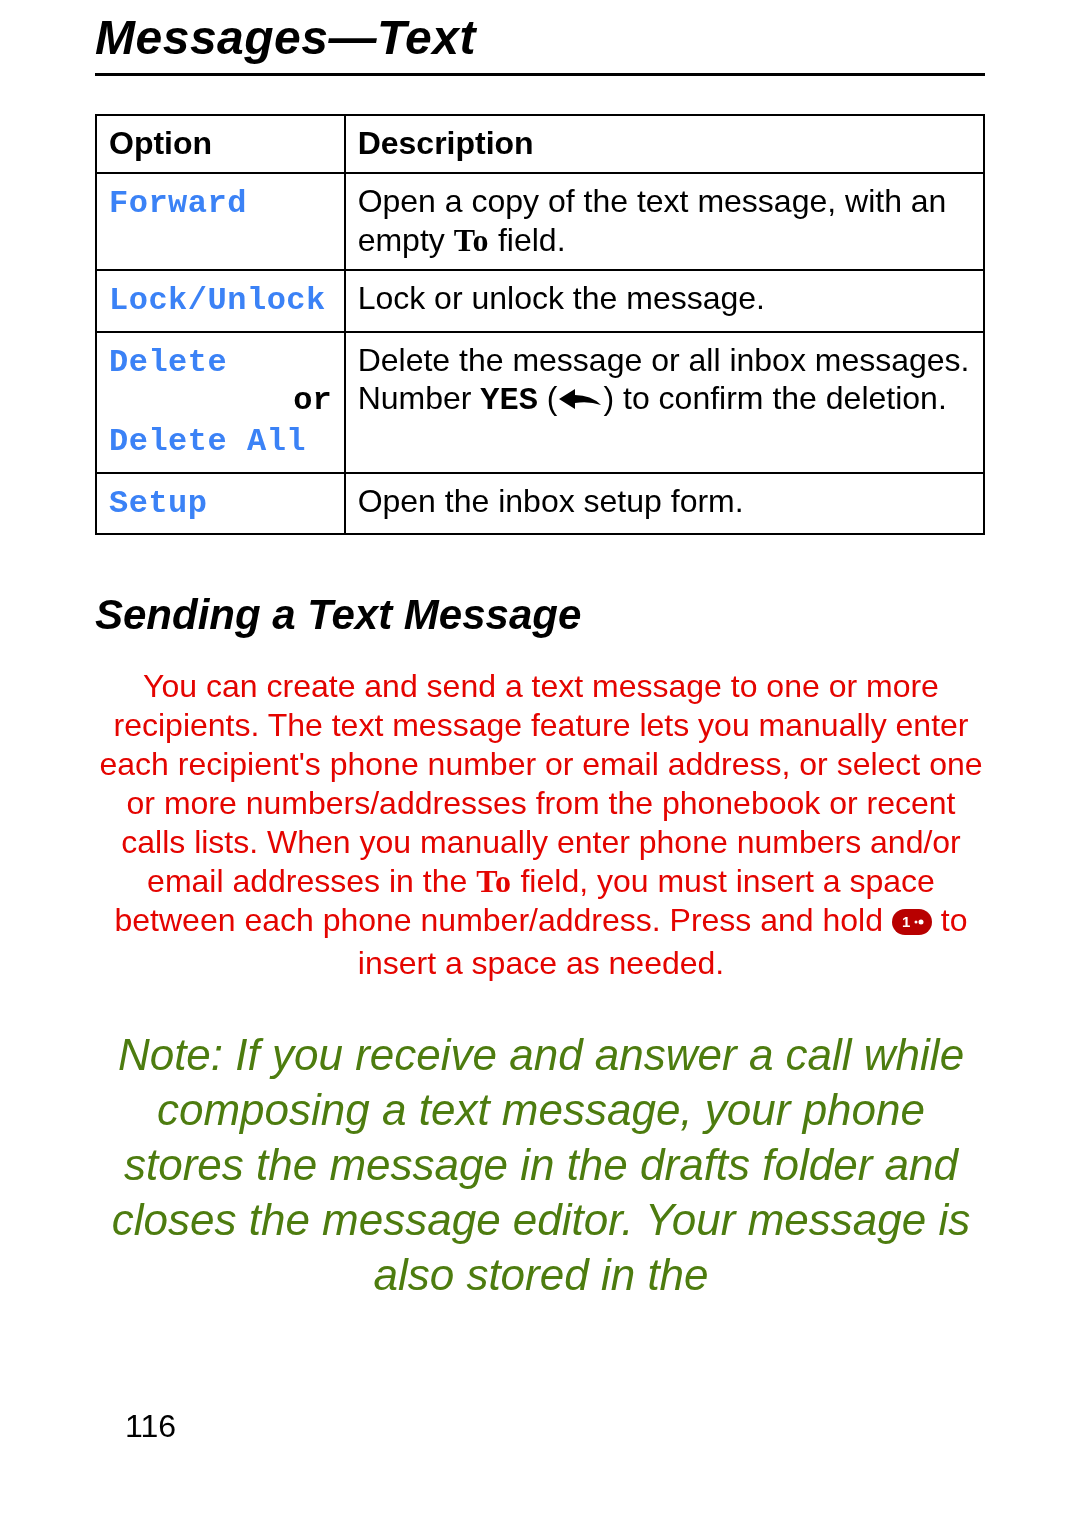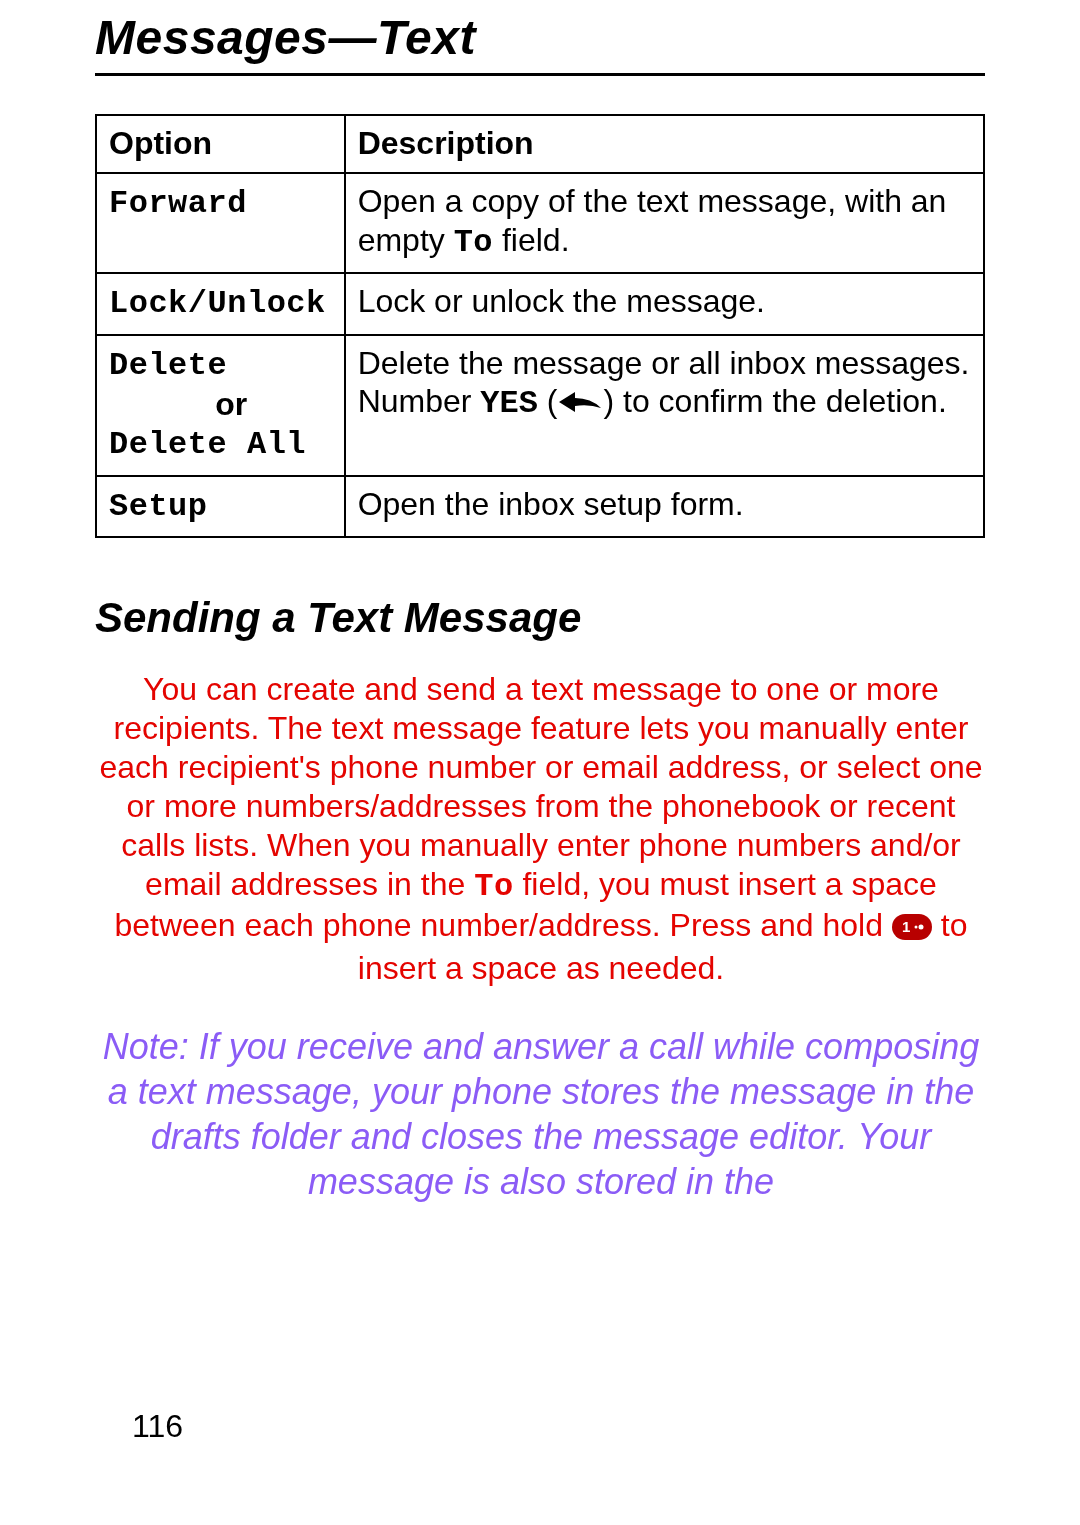--- a/index.html
+++ b/index.html
@@ -46,75 +46,75 @@
     text-align: left;
     font-family: "Helvetica Neue", Helvetica, Arial, sans-serif;
   }
   .col-option {
     width: 28%;
   }
   .opt-label {
     font-family: "Lucida Console", "Courier New", monospace;
     font-weight: 600;
     letter-spacing: 0.5px;
-    color: #000000;
+    color: #3b82f6;
   }
   .desc {
     font-family: "Helvetica Neue", Helvetica, Arial, sans-serif;
   }
   .bold-inline {
-    font-family: Liberation Mono, monospace;
+    font-family: Liberation Serif, serif;
     font-weight: 700;
     letter-spacing: 0.5px;
   }
   .mono-bold {
     font-family: "Lucida Console", "Courier New", monospace;
     font-weight: 700;
   }
   .delete-stack .or {
-    font-family: Liberation Sans, sans-serif;
-    font-weight: 700;
-    text-align: center;
+    font-family: Liberation Mono, monospace;
+    font-weight: 700;
+    text-align: right;
     padding-left: 22px;
     display: block;
   }
   .section-heading {
     font-family: "Helvetica Neue", Helvetica, Arial, sans-serif;
     font-weight: 700;
     font-style: italic;
     font-size: 42px;
     margin: 56px 0 28px 0;
   }
   .body-red {
     color: #e40400;
     font-size: 32px;
     line-height: 1.22;
     margin: 0 0 22px 0;
   }
   .body-red .bold-inline { color: #e40400; }
   .note {
-    color: #8b5cf6;
-    font-style: italic;
-    font-size: 36px;
+    color: #4d7c0f;
+    font-style: italic;
+    font-size: 44px;
     line-height: 1.25;
   }
   .note .note-label {
     font-style: italic;
   }
   .left-key-icon {
     display: inline-block;
     vertical-align: -2px;
   }
   .one-key-icon {
     display: inline-block;
     vertical-align: -4px;
   }
   .page-number {
     position: absolute;
-    left: 132px;
+    left: 125px;
     bottom: 80px;
     font-size: 32px;
     font-family: "Helvetica Neue", Helvetica, Arial, sans-serif;
   }
   .page-wrap {
     position: relative;
     width: 1080px;
     height: 1525px;
   }
   .content-indent {

